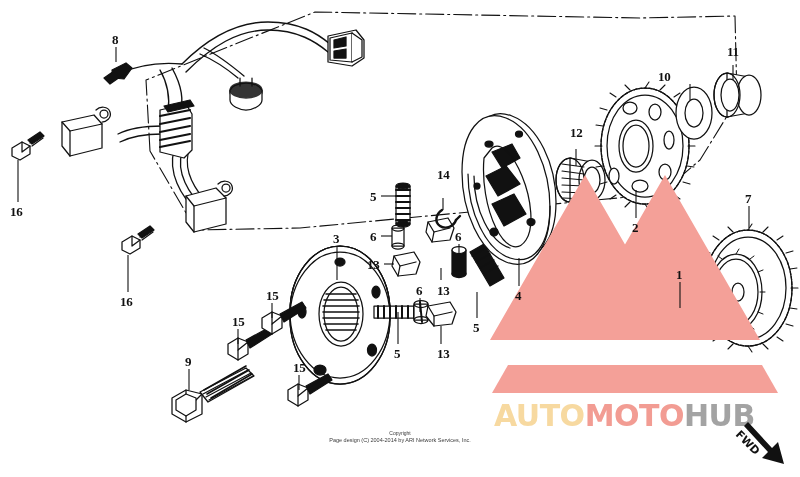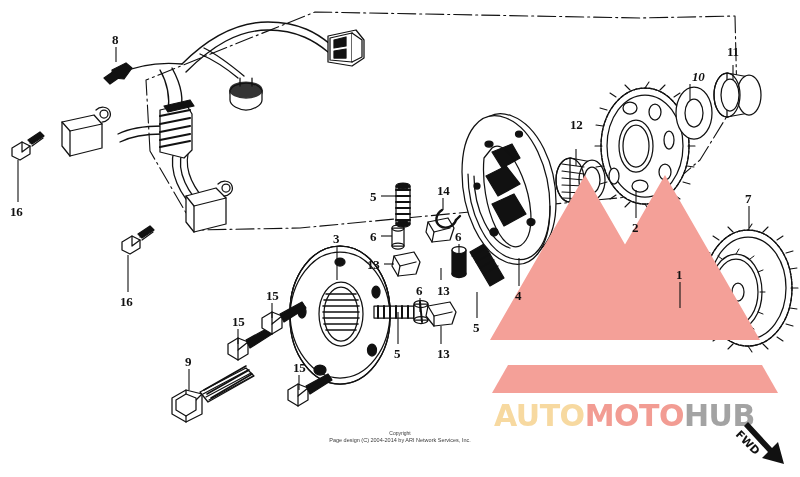--- a/index.html
+++ b/index.html
@@ -342,27 +342,27 @@
       <div class="lbl" style="left: 515px; top: 289px;">4</div>
       <div class="lbl" style="left: 370px; top: 190px;">5</div>
       <div class="lbl" style="left: 473px; top: 321px;">5</div>
       <div class="lbl" style="left: 394px; top: 347px;">5</div>
       <div class="lbl" style="left: 370px; top: 230px;">6</div>
       <div class="lbl" style="left: 455px; top: 230px;">6</div>
       <div class="lbl" style="left: 416px; top: 284px;">6</div>
       <div class="lbl" style="left: 745px; top: 192px;">7</div>
       <div class="lbl" style="left: 112px; top: 33px;">8</div>
       <div class="lbl" style="left: 185px; top: 355px;">9</div>
-      <div class="lbl" style="left: 692px; top: 70px; font-style: italic;">10</div>
+      <div class="lbl" style="left: 658px; top: 70px;">10</div>
       <div class="lbl" style="left: 727px; top: 45px;">11</div>
-      <div class="lbl" style="left: 570px; top: 118px; text-align: right;">12</div>
+      <div class="lbl" style="left: 570px; top: 126px; text-align: right;">12</div>
       <div class="lbl" style="left: 367px; top: 258px;">13</div>
       <div class="lbl" style="left: 437px; top: 284px;">13</div>
       <div class="lbl" style="left: 437px; top: 347px;">13</div>
-      <div class="lbl" style="left: 437px; top: 184px;">14</div>
+      <div class="lbl" style="left: 437px; top: 168px;">14</div>
       <div class="lbl" style="left: 232px; top: 315px;">15</div>
       <div class="lbl" style="left: 266px; top: 289px;">15</div>
       <div class="lbl" style="left: 293px; top: 361px;">15</div>
       <div class="lbl" style="left: 10px; top: 205px;">16</div>
       <div class="lbl" style="left: 120px; top: 295px;">16</div>
     </div>
 
   <div id="copyright">
     <span class="c1">Copyright</span>
     <span class="c2">Page design (C) 2004-2014 by ARI Network Services, Inc.</span>

